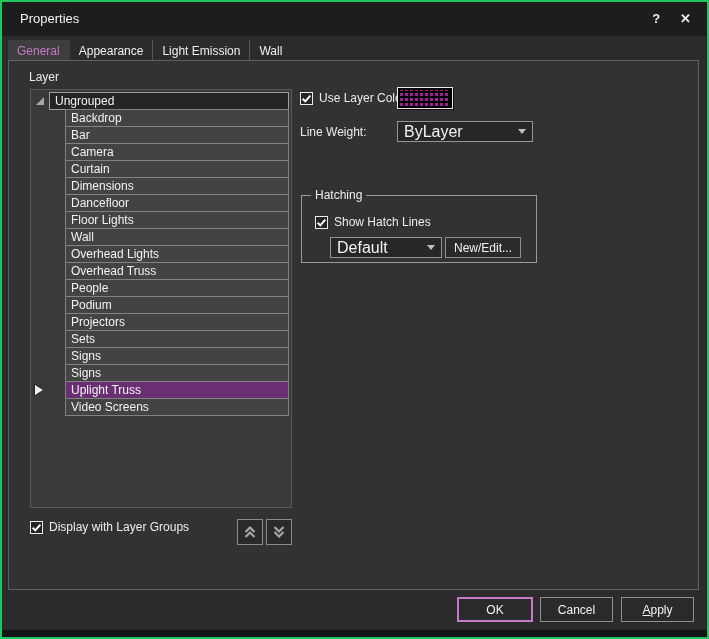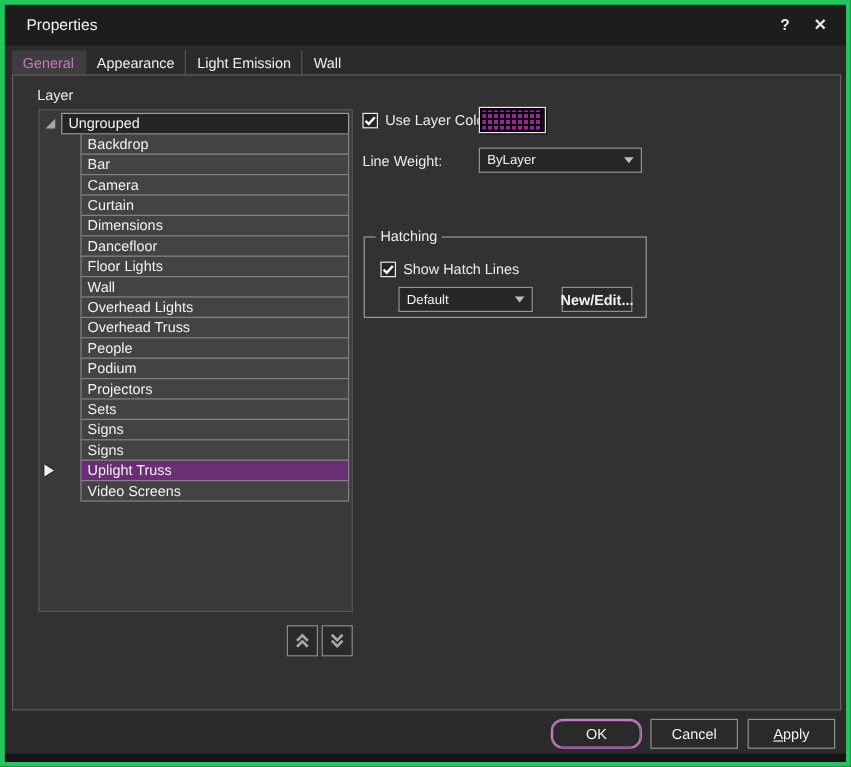--- a/index.html
+++ b/index.html
@@ -1,20 +1,20 @@
 <!DOCTYPE html>
 <html><head>
 <meta charset="utf-8">
 <style>
   html,body { margin:0; padding:0; background:#4a4a4a; font-family:"Liberation Sans", sans-serif; }
   * { box-sizing:border-box; }
 
   .window {
     position:relative; width:709px; height:639px;
-    border:4px solid #22c55e; background:#2b2b2b; overflow:hidden;
+    border:2px solid #22c55e; background:#2b2b2b; overflow:hidden;
   }
 
   
   .titlebar { position:absolute; top:0; left:0; right:0; height:34px; background:#1d1d1d; }
   .title-text { position:absolute; left:18px; top:9px; font-size:13px; color:#f2f2f2; }
   .titlebar-btns { position:absolute; right:16px; top:0; height:34px; display:flex; align-items:center; gap:20px; }
   .tb-btn { color:#ececec; font-size:13px; font-weight:bold; cursor:default; line-height:34px; }
 
   
   .tabstrip { position:absolute; left:6px; top:38px; height:21px; display:flex; align-items:stretch; }
@@ -47,21 +47,21 @@
   .cb polyline { fill:none; stroke:#ffffff; stroke-width:1.8; }
   .cb-label { font-size:12px; color:#ececec; white-space:nowrap; }
 
   
   .swatch { position:absolute; left:388px; top:26px; width:56px; height:22px;
             border:1px solid #e8e8e8; background:#000; padding:2px; box-shadow:1px 1px 0 #101010; }
   .swatch-inner { width:100%; height:100%; }
 
   
   .dropdown { position:absolute; height:21px; background:#272727; border:1px solid #949494;
-              display:flex; align-items:center; font-size:11px; color:#f2f2f2; padding:0 6px; }
+              display:flex; align-items:center; font-size:16px; color:#f2f2f2; padding:0 6px; }
   .dd-arrow { margin-left:auto; width:0; height:0; border-left:4px solid transparent;
               border-right:4px solid transparent; border-top:5px solid #c0c0c0; }
   .btn { position:absolute; background:#2a2a2a; border:1px solid #8f8f8f; color:#f2f2f2;
          font-size:12px; display:flex; align-items:center; justify-content:center; cursor:default; }
   .btn.default { border-color:#c878c8; box-shadow:0 0 0 1px #c878c8 inset; }
   .u { text-decoration:underline; }
 
   
   .groupbox { position:absolute; left:292px; top:134px; width:236px; height:68px;
               border:1px solid #9a9a9a; border-radius:0; }
@@ -119,20 +119,28 @@
           <div class="tree-row child">Podium</div>
           <div class="tree-row child">Projectors</div>
           <div class="tree-row child">Sets</div>
           <div class="tree-row child">Signs</div>
           <div class="tree-row child">Signs</div>
           <div class="tree-row child selected">Uplight Truss</div>
           <div class="tree-row child">Video Screens</div>
         </div>
     </div>
 
+    <div class="cb-wrap" style="left:21px; top:459px;">
+      <span class="cb">
+        <svg viewBox="0 0 10 10">
+            <polyline points="1.5,5.2 3.9,7.6 8.5,2.4"></polyline>
+          </svg>
+      </span>
+      <span class="cb-label">Display with Layer Groups</span>
+    </div>
 
     <div class="chev-btn" style="left:228px; top:458px;">
       <svg viewBox="0 0 16 16">
           <path d="M3.5 8 L8 3.5 L12.5 8"></path>
           <path d="M3.5 13 L8 8.5 L12.5 13"></path>
         </svg>
     </div>
     <div class="chev-btn" style="left:257px; top:458px;">
       <svg viewBox="0 0 16 16">
           <path d="M3.5 3 L8 7.5 L12.5 3"></path>
@@ -165,26 +173,26 @@
           <svg viewBox="0 0 10 10">
               <polyline points="1.5,5.2 3.9,7.6 8.5,2.4"></polyline>
             </svg>
         </span>
         <span class="cb-label">Show Hatch Lines</span>
       </div>
       <div class="dropdown" style="left:28px; top:41px; width:112px;">
         <span>Default</span>
         <span class="dd-arrow"></span>
       </div>
-      <div class="btn" style="left:164px; top:41px; width:59px; height:21px;font-weight:bold;">New/Edit...</div>
+      <div class="btn" style="left:143px; top:41px; width:76px; height:21px;">New/Edit...</div>
     </div>
 
   </div>
 
-  <div class="btn default" style="left:455px; top:595px; width:76px; height:25px;border-radius:10px;">OK</div>
+  <div class="btn default" style="left:455px; top:595px; width:76px; height:25px;">OK</div>
   <div class="btn" style="left:538px; top:595px; width:73px; height:25px;">Cancel</div>
   <div class="btn" style="left:619px; top:595px; width:73px; height:25px;">
     <span class="u">A</span>
       <span>pply</span>
   </div>
 
   <div class="bottom-strip"></div>
 </div>
 
 </body></html>

